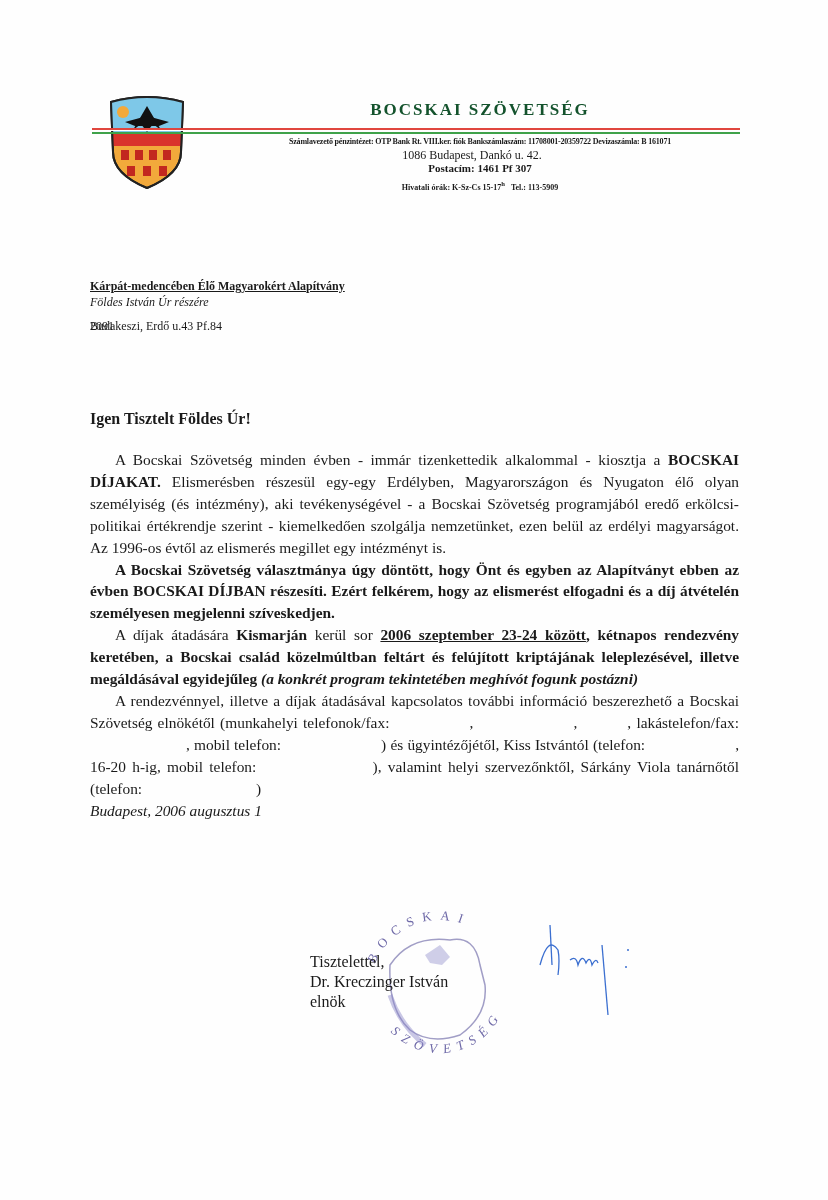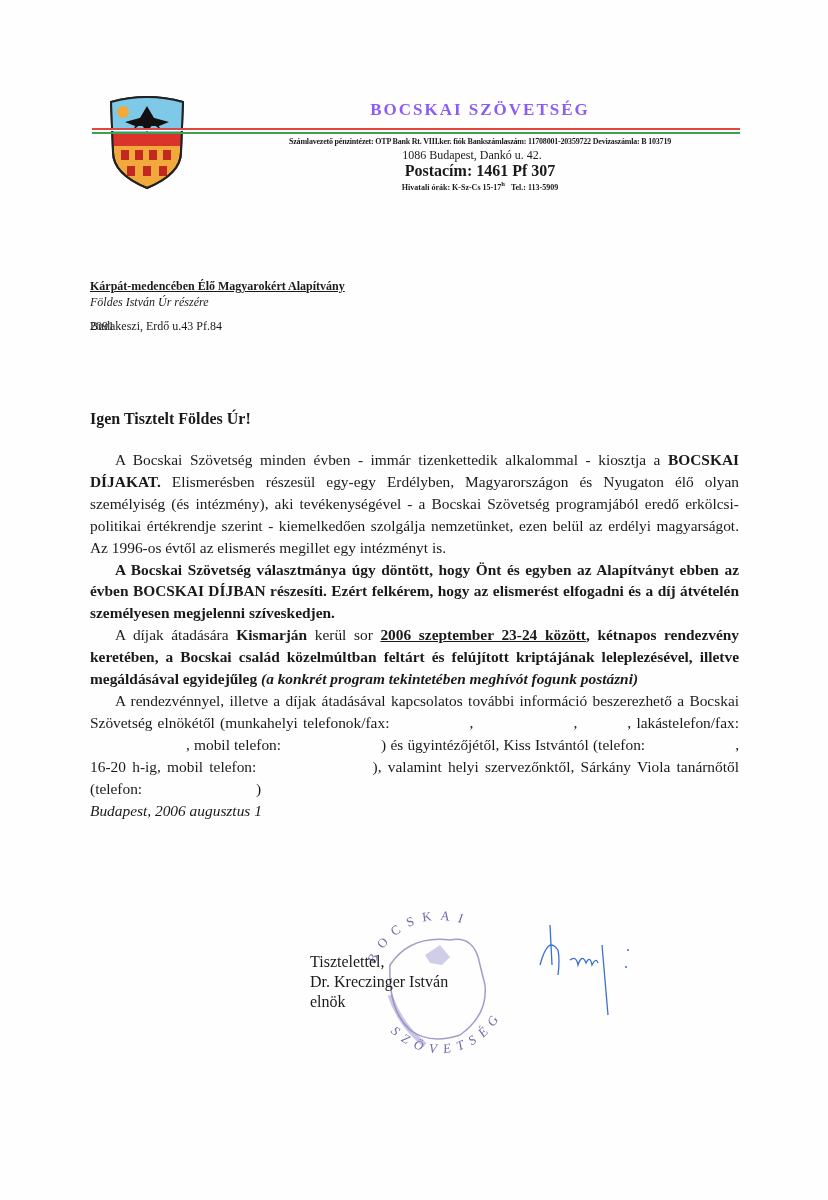--- a/index.html
+++ b/index.html
@@ -5,32 +5,32 @@
   html, body { margin: 0; padding: 0; }
   body {
     width: 828px; height: 1200px; background: #fefefe; position: relative; overflow: hidden;
     font-family: "Liberation Serif", "DejaVu Serif", serif; color: #1a1a1a;
   }
   .abs { position: absolute; }
   
   #logo { left: 103px; top: 92px; width: 88px; height: 98px; }
   #org-name {
     left: 230px; top: 100px; width: 500px; text-align: center;
-    font-size: 17px; letter-spacing: 2px; font-weight: bold; color: #8b5cf6;
+    font-size: 17px; letter-spacing: 2px; font-weight: bold; color: #14532d;
   }
   .stripe { left: 92px; width: 648px; height: 2px; }
   #stripe-red { top: 128px; background: #e0463e; }
   #stripe-white { top: 130px; background: #ffffff; height: 1px; }
   #stripe-green { top: 132px; background: #3fa24a; }
   #bank-line {
     left: 230px; top: 137px; width: 500px; text-align: center;
     font-size: 8px; font-weight: bold; letter-spacing: -0.2px; white-space: nowrap;
   }
   #address-line { left: 222px; top: 148px; width: 500px; text-align: center; font-size: 12px; }
-  #postal-line { left: 230px; top: 162px; width: 500px; text-align: center; font-size: 16px; font-weight: bold; }
+  #postal-line { left: 230px; top: 162px; width: 500px; text-align: center; font-size: 11px; font-weight: bold; }
   #hours-line { left: 230px; top: 180px; width: 500px; text-align: center; font-size: 8px; font-weight: bold; }
 
   
   .recip { left: 90px; font-size: 12px; line-height: 20px; }
   #recip-org { top: 276px; font-weight: bold; text-decoration: underline; }
   #recip-person { top: 292px; font-style: italic; }
   #recip-addr { top: 316px; }
   #recip-zip { top: 316px; }
 
   
@@ -71,21 +71,21 @@
       <rect x="40" y="74" width="8" height="10"></rect>
     <rect x="56" y="74" width="8" height="10"></rect>
   </g>
   <path d="M8 10 Q44 0 80 10 L78 60 Q78 82 44 96 Q10 82 10 60 Z" fill="none" stroke="#222" stroke-width="2"></path>
 </svg>
 
 <div id="org-name" class="abs">BOCSKAI SZÖVETSÉG</div>
 <div id="stripe-red" class="abs stripe"></div>
 <div id="stripe-white" class="abs stripe"></div>
 <div id="stripe-green" class="abs stripe"></div>
-<div id="bank-line" class="abs">Számlavezető pénzintézet: OTP Bank Rt. VIII.ker. fiók Bankszámlaszám: 11708001-20359722 Devizaszámla: B 103719</div>
+<div id="bank-line" class="abs">Számlavezető pénzintézet: OTP Bank Rt. VIII.ker. fiók Bankszámlaszám: 11708001-20359722 Devizaszámla: B 161071</div>
 <div id="address-line" class="abs">1086 Budapest, Dankó u. 42.</div>
 <div id="postal-line" class="abs">Postacím: 1461 Pf 307</div>
 <div id="hours-line" class="abs">
   <span>Hivatali órák: K-Sz-Cs 15-17</span><sup>h</sup>
   &nbsp;&nbsp;<span>Tel.: 113-5909</span>
 </div>
 
 <div id="recip-org" class="abs recip">Kárpát-medencében Élő Magyarokért Alapítvány</div>
 <div id="recip-person" class="abs recip">Földes István Úr részére</div>
 <div id="recip-addr" class="abs recip">Budakeszi, Erdő u.43 Pf.84</div>

